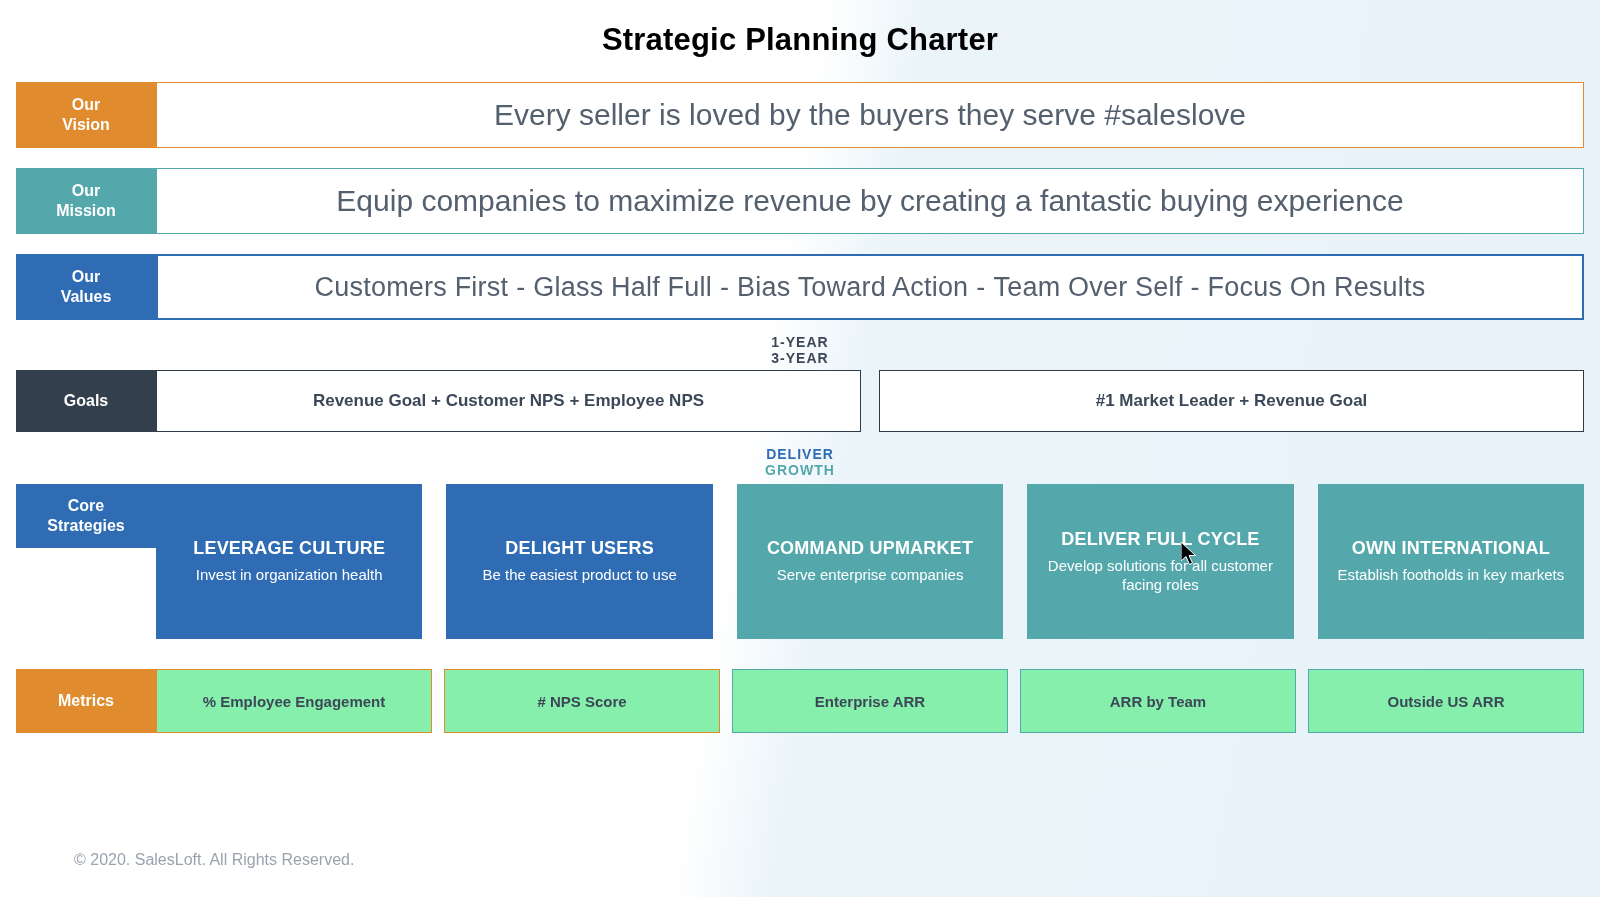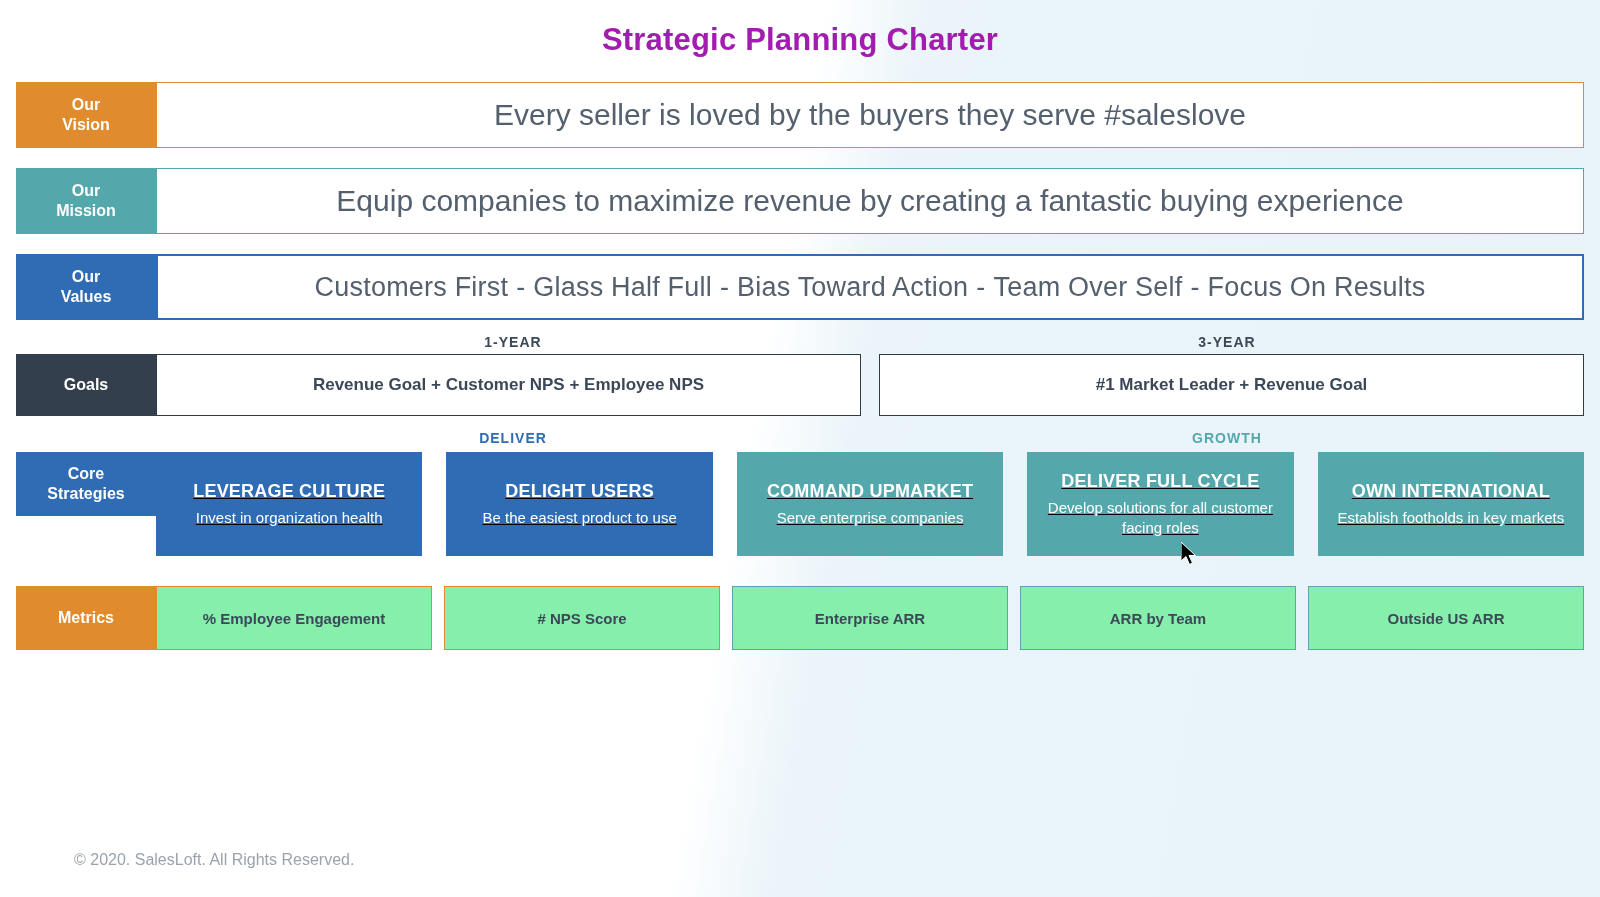--- a/index.html
+++ b/index.html
@@ -34,21 +34,21 @@
     position: relative;
     z-index: 2;
     width: 1600px;
     height: 897px;
   }
 
   .title {
     text-align: center;
     font-size: 31px;
     font-weight: bold;
-    color: #a21caf;
+    color: #000000;
     padding-top: 22px;
     letter-spacing: 0.2px;
   }
 
   
   .row {
     display: flex;
     align-items: stretch;
     margin: 14px 16px;
   }
@@ -103,20 +103,21 @@
   .values-body .sep {
     color: #55606e;
     padding: 0 8px;
   }
 
   
   .captions {
     display: flex;
     margin: 0 16px;
     margin-top: 14px;
+    flex-direction: column;
   }
   .caption-spacer { width: 140px; min-width: 140px; }
   .caption {
     flex: 1;
     text-align: center;
     font-size: 14px;
     font-weight: bold;
     letter-spacing: 1px;
   }
   .caption.one-year { color: #3c4858; }
@@ -139,31 +140,30 @@
     justify-content: center;
     background: #ffffff;
     border: 1.5px solid #2f3b47;
     font-size: 17px;
     font-weight: bold;
     color: #3c4858;
     text-align: center;
   }
 
   
-  .strategies-row { margin-top: 6px; height: 104px; }
+  .strategies-row { margin-top: 6px; height: 155px; }
   .strategies-label {
     background: #2f6cb4;
     align-self: flex-start;
     height: 64px;
   }
   .strategy-cells {
     flex: 1;
     display: flex;
     gap: 24px;
-    text-decoration: underline;
   }
   .strategy {
     flex: 1;
     color: #ffffff;
     display: flex;
     flex-direction: column;
     align-items: center;
     justify-content: center;
     text-align: center;
     padding: 8px 12px;

